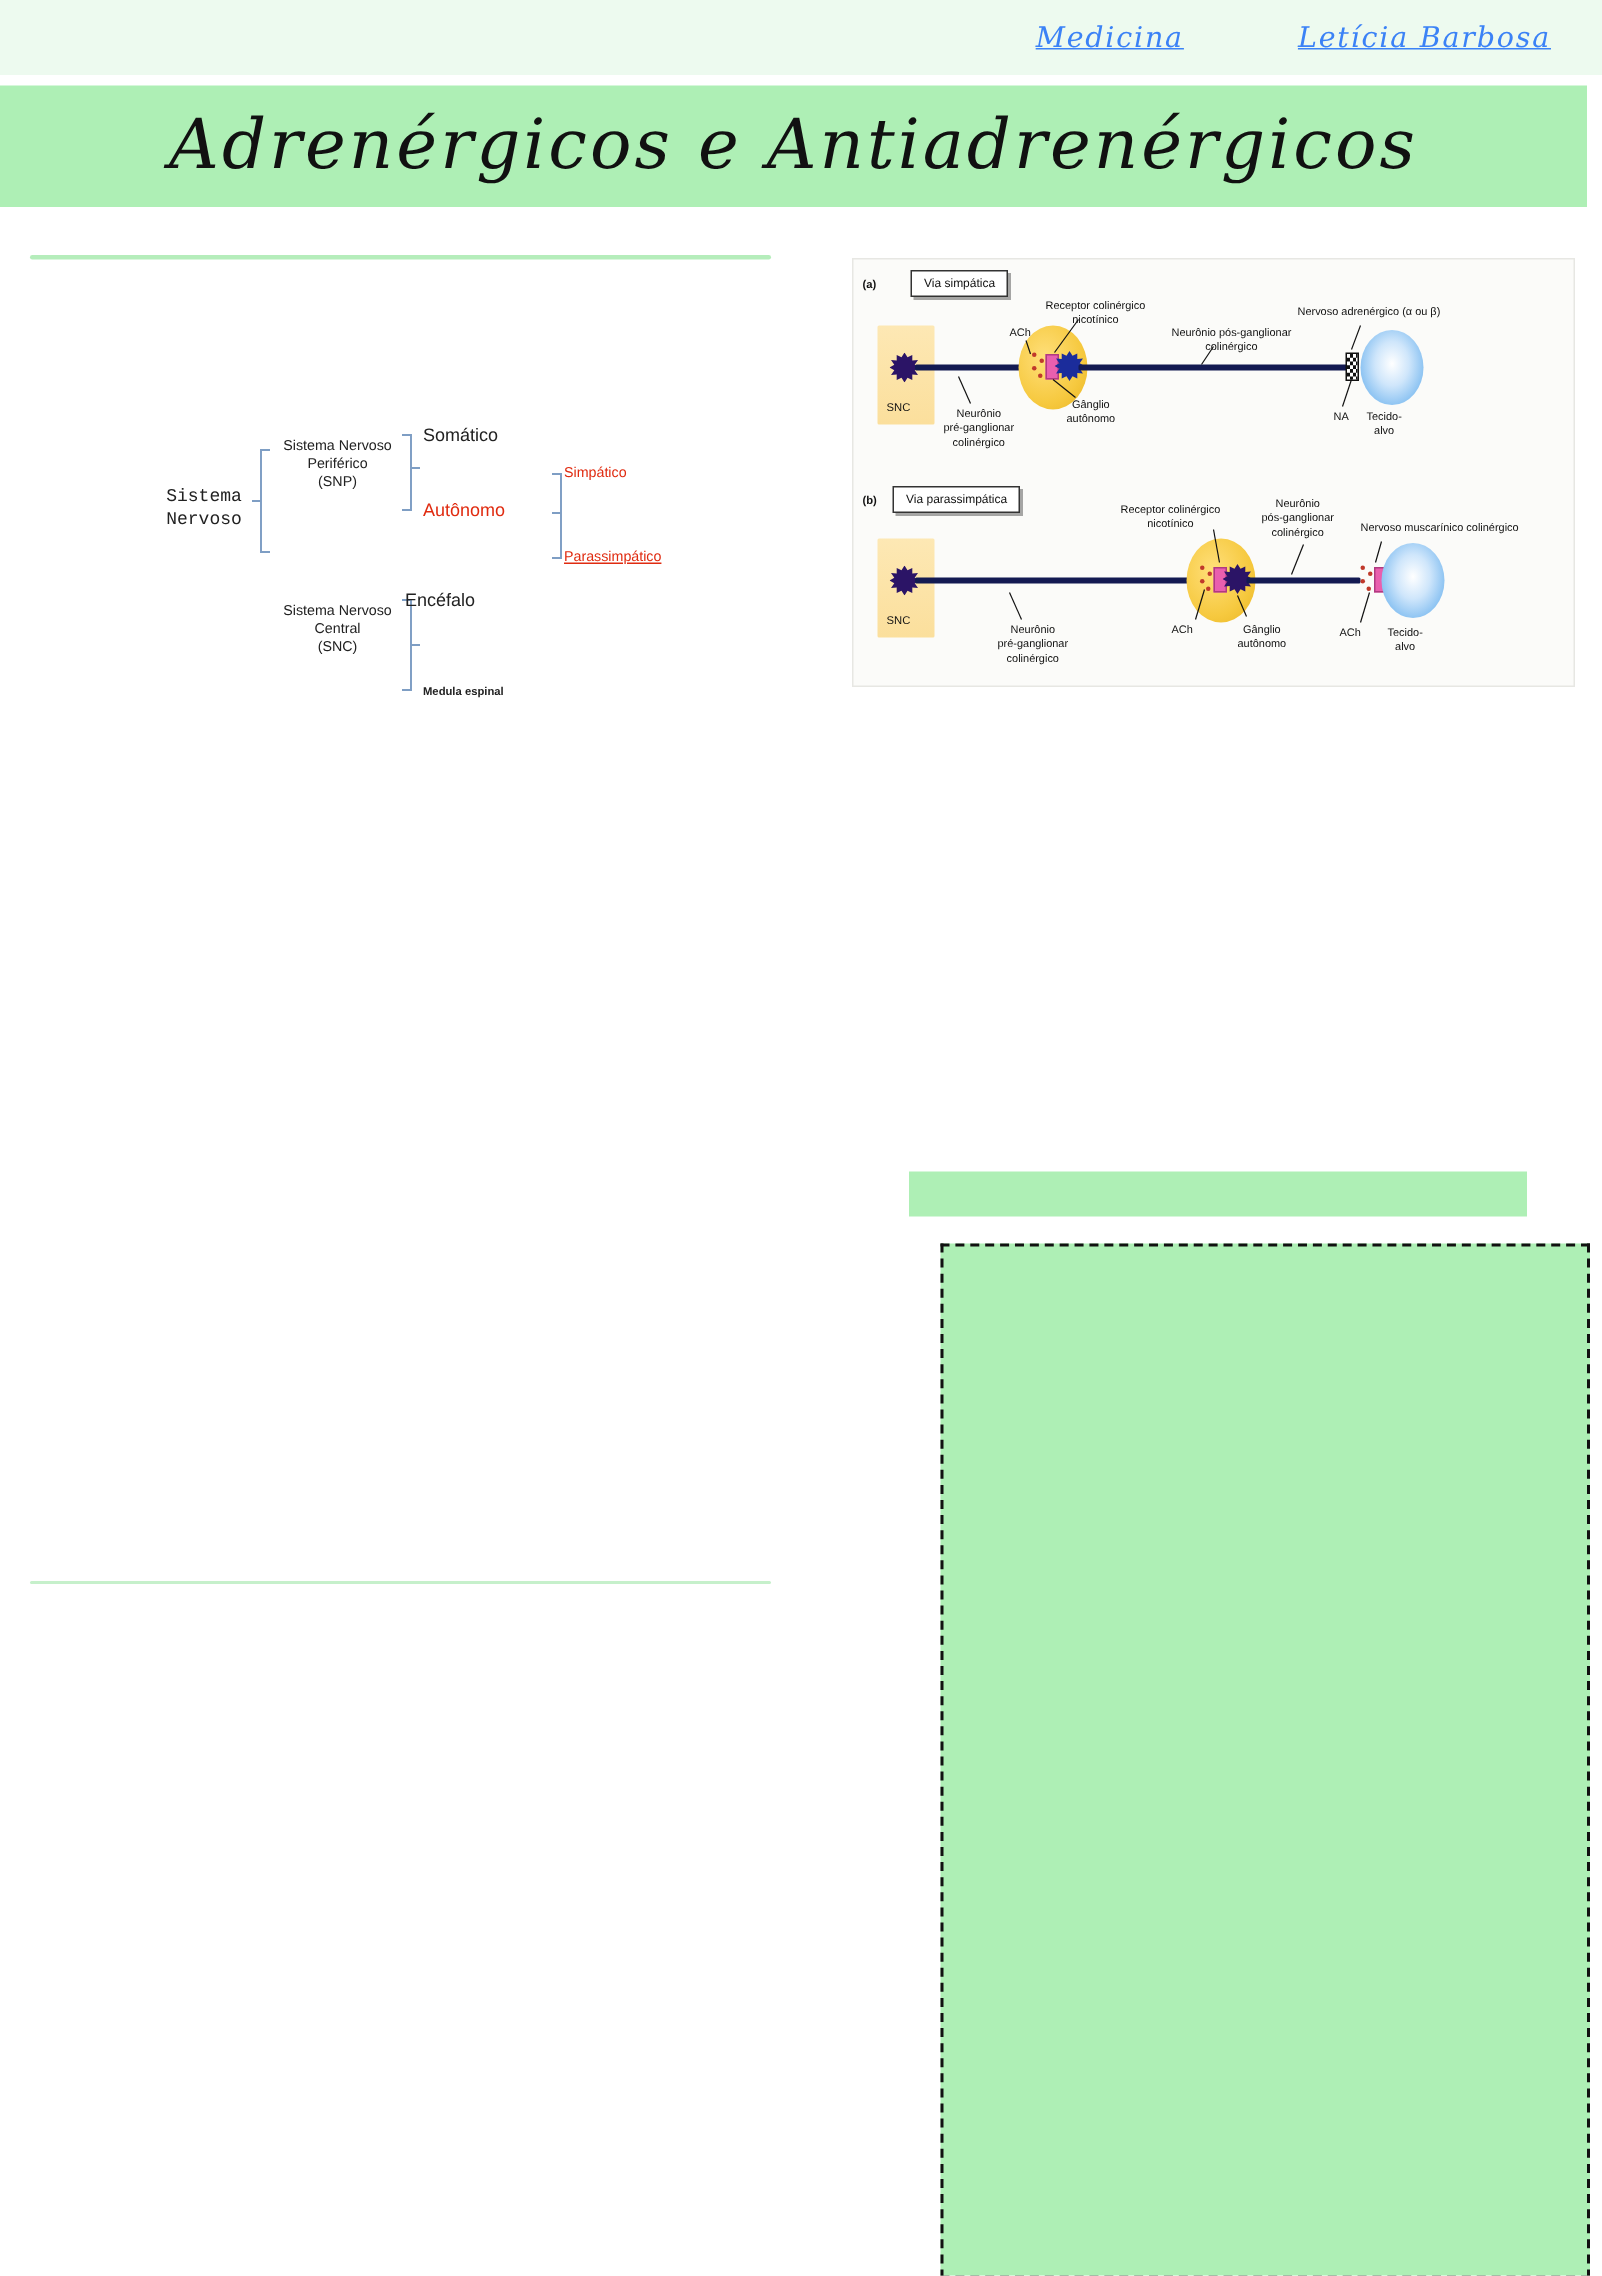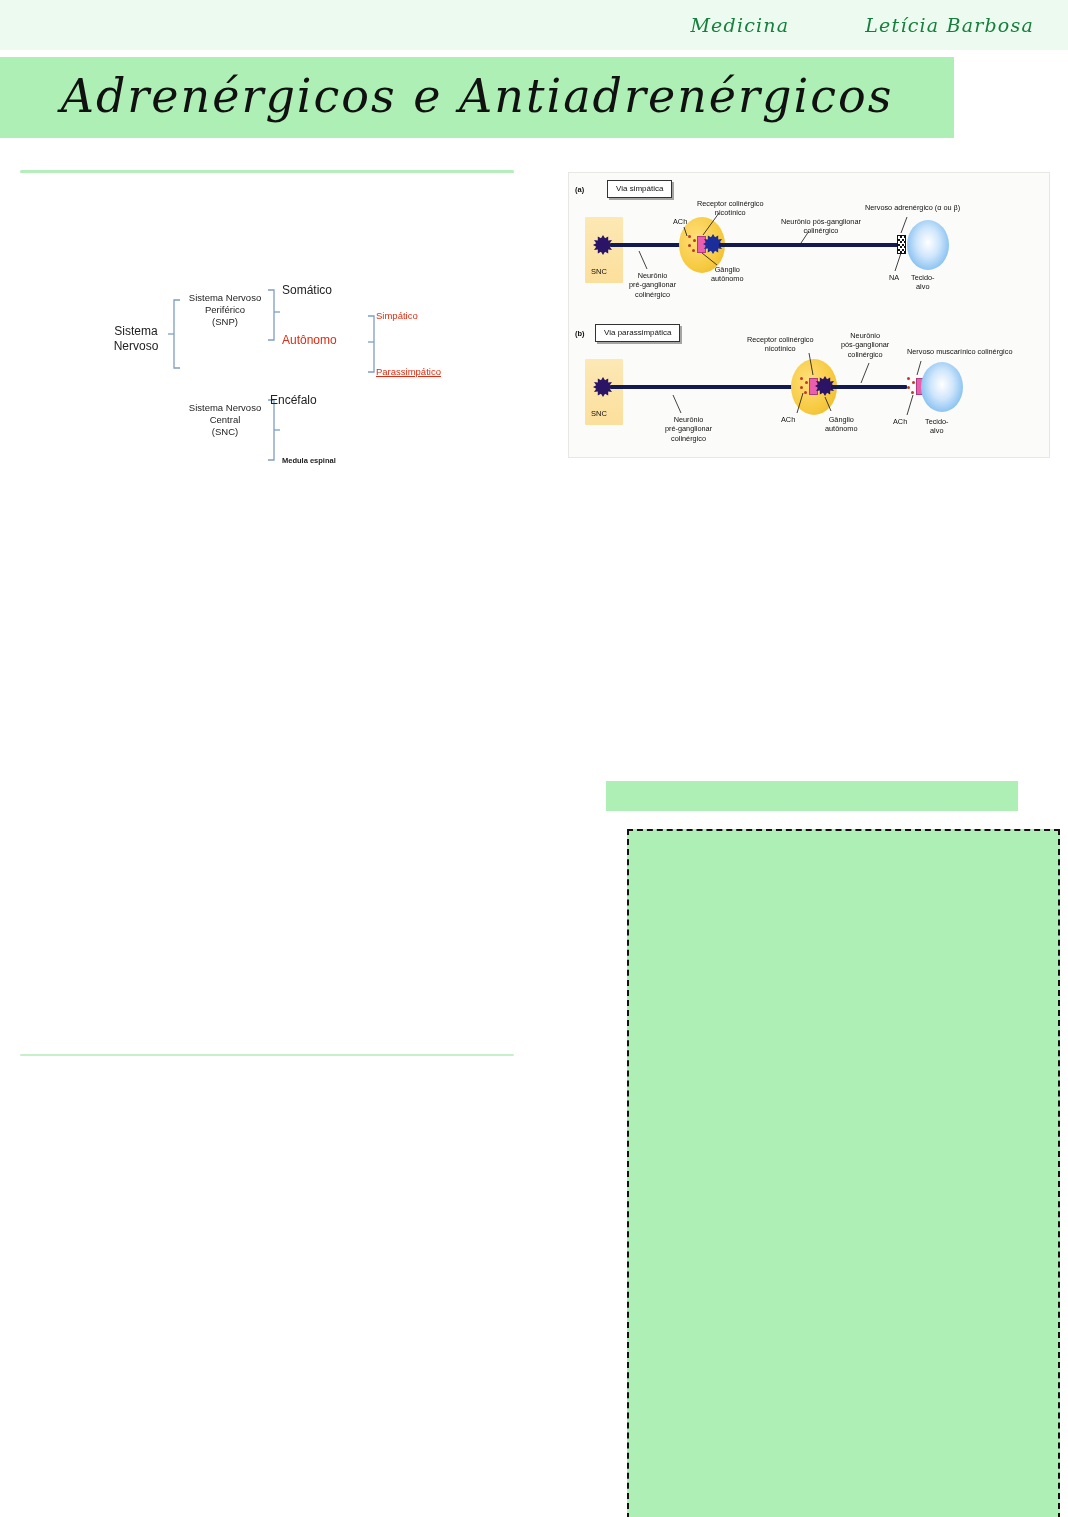--- a/index.html
+++ b/index.html
@@ -29,31 +29,32 @@
     display: flex;
     align-items: center;
     justify-content: flex-end;
     padding-right: 34px;
     box-sizing: border-box;
   }
   .hdr-word {
     font-family: "DejaVu Serif", serif;
     font-style: italic;
     font-size: 19px;
-    color: #15803d;
+    color: #3b82f6;
     letter-spacing: 1.2px;
     white-space: nowrap;
+    text-decoration: underline;
   }
   .hdr-course { margin-right: 76px; }
 
   
   .title-banner {
     position: absolute;
     left: 0; top: 57px;
-    width: 954px; height: 81px;
+    width: 1058px; height: 81px;
     background: #aeefb5;
     display: flex;
     align-items: center;
     justify-content: center;
   }
   .title-text {
     font-family: "DejaVu Serif", serif;
     font-style: italic;
     font-size: 46px;
     line-height: 1;
@@ -241,21 +242,21 @@
       <path d="M174 40 L180 40"></path>
 
       <path d="M268 44 L274 44 L274 100 L268 100"></path>
       <path d="M274 70 L268 70"></path>
 
       <path d="M168 128 L174 128 L174 188 L168 188"></path>
       <path d="M174 158 L180 158"></path>
     </g>
   </svg>
 
-  <div class="tl big" style="left:0px; top:52px; width:72px;">
+  <div class="tl big" style="left:0px; top:52px; width:72px;font-family:Liberation Mono, monospace;">
     <span>Sistema</span><br>
     <span>Nervoso</span>
   </div>
 
   <div class="tl" style="left:82px; top:20px; width:86px;">
     <span>Sistema Nervoso</span><br>
     <span>Periférico</span><br>
     <span>(SNP)</span>
   </div>
 

